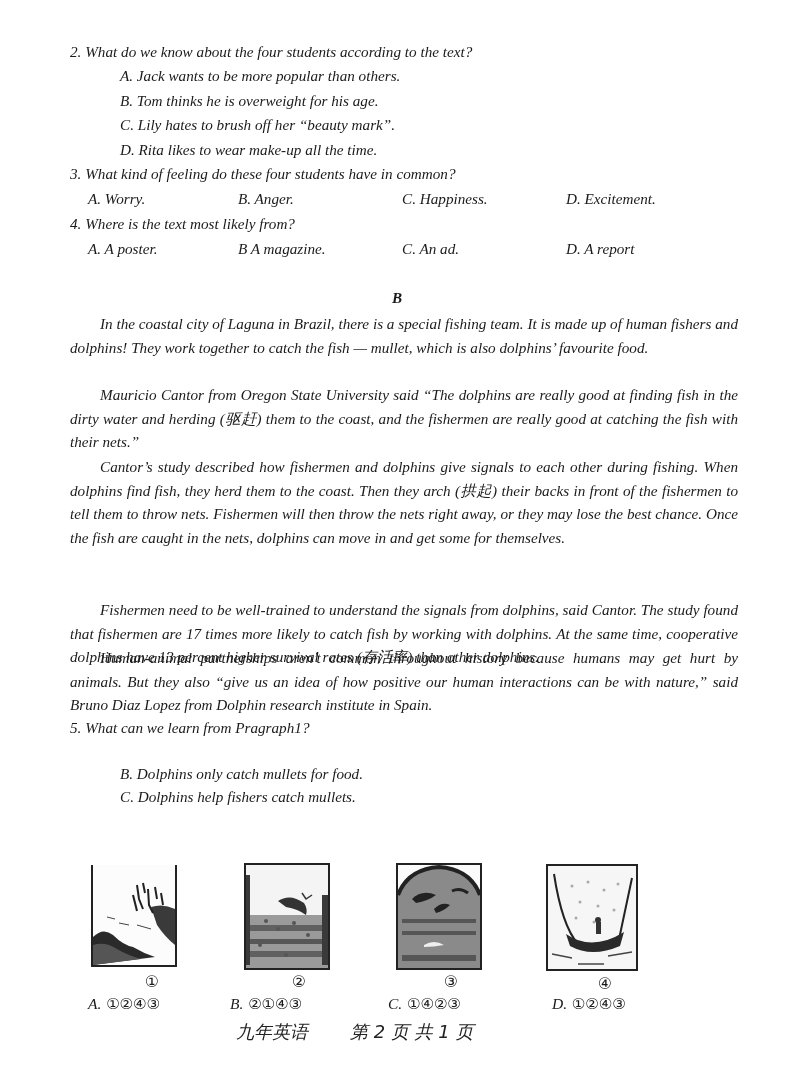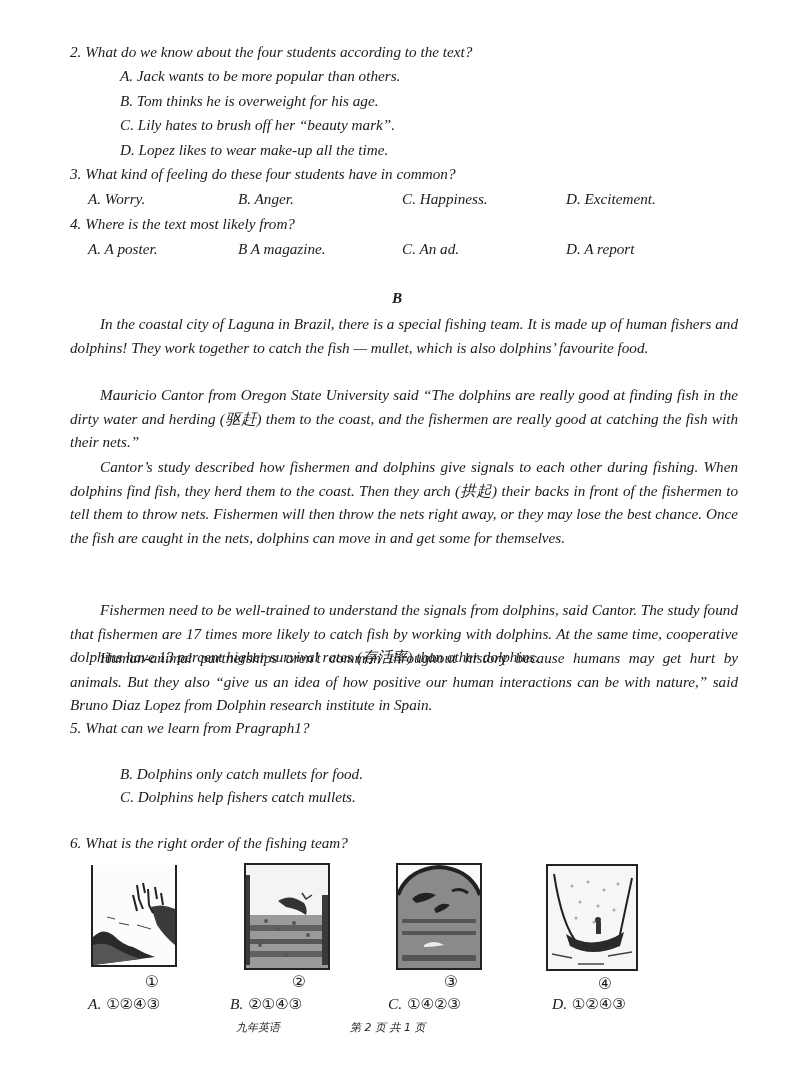--- a/index.html
+++ b/index.html
@@ -18,32 +18,32 @@
     line-height: 23.7px; text-align: justify; text-indent: 30px;
   }
   .row4 { position: absolute; left: 88px; width: 660px; height: 20px; line-height: 20px; }
   .row4 span { position: absolute; top: 0; white-space: nowrap; }
   .section-title { position: absolute; left: 0; width: 794px; text-align: center; font-weight: bold; top: 288px; line-height: 20px; }
   .pic { position: absolute; border: 2px solid #222; background: #fafafa; overflow: hidden; }
   .pic svg { width: 100%; height: 100%; display: block; }
   .pic-label { position: absolute; font-family: "DejaVu Sans", sans-serif; font-size: 16px; text-align: center; width: 30px; }
   .seq { position: absolute; white-space: nowrap; font-family: "DejaVu Sans", sans-serif; font-size: 15px; }
   .seq .letter { font-family: "Liberation Serif", serif; font-size: 15.5px; }
-  .footer { position: absolute; top: 1020px; font-family: "DejaVu Sans", sans-serif; font-size: 11px; color: #222; white-space: nowrap; }
+  .footer { position: absolute; top: 1020px; font-family: "DejaVu Sans", sans-serif; font-size: 18px; color: #222; white-space: nowrap; }
 </style>
 </head>
 <body>
 
 <div class="page">
 
   <div class="line q" style="top:42px">2. What do we know about the four students according to the text?</div>
   <div class="line opt" style="top:66px">A. Jack wants to be more popular than others.</div>
   <div class="line opt" style="top:91px">B. Tom thinks he is overweight for his age.</div>
   <div class="line opt" style="top:115px">C. Lily hates to brush off her “beauty mark”.</div>
-  <div class="line opt" style="top:140px">D. Lopez likes to wear make-up all the time.</div>
+  <div class="line opt" style="top:140px">D. Rita likes to wear make-up all the time.</div>
 
   <div class="line q" style="top:164px">3. What kind of feeling do these four students have in common?</div>
   <div class="row4" style="top:189px">
     <span style="left:0px">A. Worry.</span>
     <span style="left:150px">B. Anger.</span>
     <span style="left:314px">C. Happiness.</span>
     <span style="left:478px">D. Excitement.</span>
   </div>
 
   <div class="line q" style="top:214px">4. Where is the text most likely from?</div>
@@ -59,21 +59,20 @@
   <div class="para" style="top:312px">In the coastal city of Laguna in Brazil, there is a special fishing team. It is made up of human fishers and dolphins! They work together to catch the fish — mullet, which is also dolphins’ favourite food.</div>
   <div class="para" style="top:383px">Mauricio Cantor from Oregon State University said “The dolphins are really good at finding fish in the dirty water and herding (驱赶) them to the coast, and the fishermen are really good at catching the fish with their nets.”</div>
   <div class="para" style="top:455px">Cantor’s study described how fishermen and dolphins give signals to each other during fishing. When dolphins find fish, they herd them to the coast. Then they arch (拱起) their backs in front of the fishermen to tell them to throw nets. Fishermen will then throw the nets right away, or they may lose the best chance. Once the fish are caught in the nets, dolphins can move in and get some for themselves.</div>
   <div class="para" style="top:598px">Fishermen need to be well-trained to understand the signals from dolphins, said Cantor. The study found that fishermen are 17 times more likely to catch fish by working with dolphins. At the same time, cooperative dolphins have 13 percent higher survival rates (存活率) than other dolphins.</div>
   <div class="para" style="top:646px">Human-animal partnerships aren’t common throughout history because humans may get hurt by animals. But they also “give us an idea of how positive our human interactions can be with nature,” said Bruno Diaz Lopez from Dolphin research institute in Spain.</div>
 
   <div class="line q" style="top:718px">5. What can we learn from Pragraph1?</div>
   <div class="line opt" style="top:764px">B. Dolphins only catch mullets for food.</div>
   <div class="line opt" style="top:787px">C. Dolphins help fishers catch mullets.</div>
 
-  <div class="line q" style="top:833px">6. What is the right order of the fishing team?</div>
 
   <div class="pic" style="left:91px; top:865px; width:82px; height:100px; border-top:none;">
     <svg viewBox="0 0 82 100" preserveAspectRatio="none">
       <rect width="82" height="100" fill="#fcfcfc"></rect>
       <path d="M0 72 Q10 62 20 70 Q30 80 40 82 Q50 88 62 92 L0 100 Z" fill="#2a2a2a"></path>
       <path d="M0 80 Q12 76 24 84 Q34 90 48 94 L0 100 Z" fill="#555"></path>
       <path d="M58 42 Q70 38 82 44 L82 80 Q72 72 64 60 Z" fill="#3a3a3a"></path>
       <g stroke="#222" stroke-width="2" fill="none">
         <path d="M44 20 L46 34 L50 44"></path>
         <path d="M50 18 L52 28"></path>

